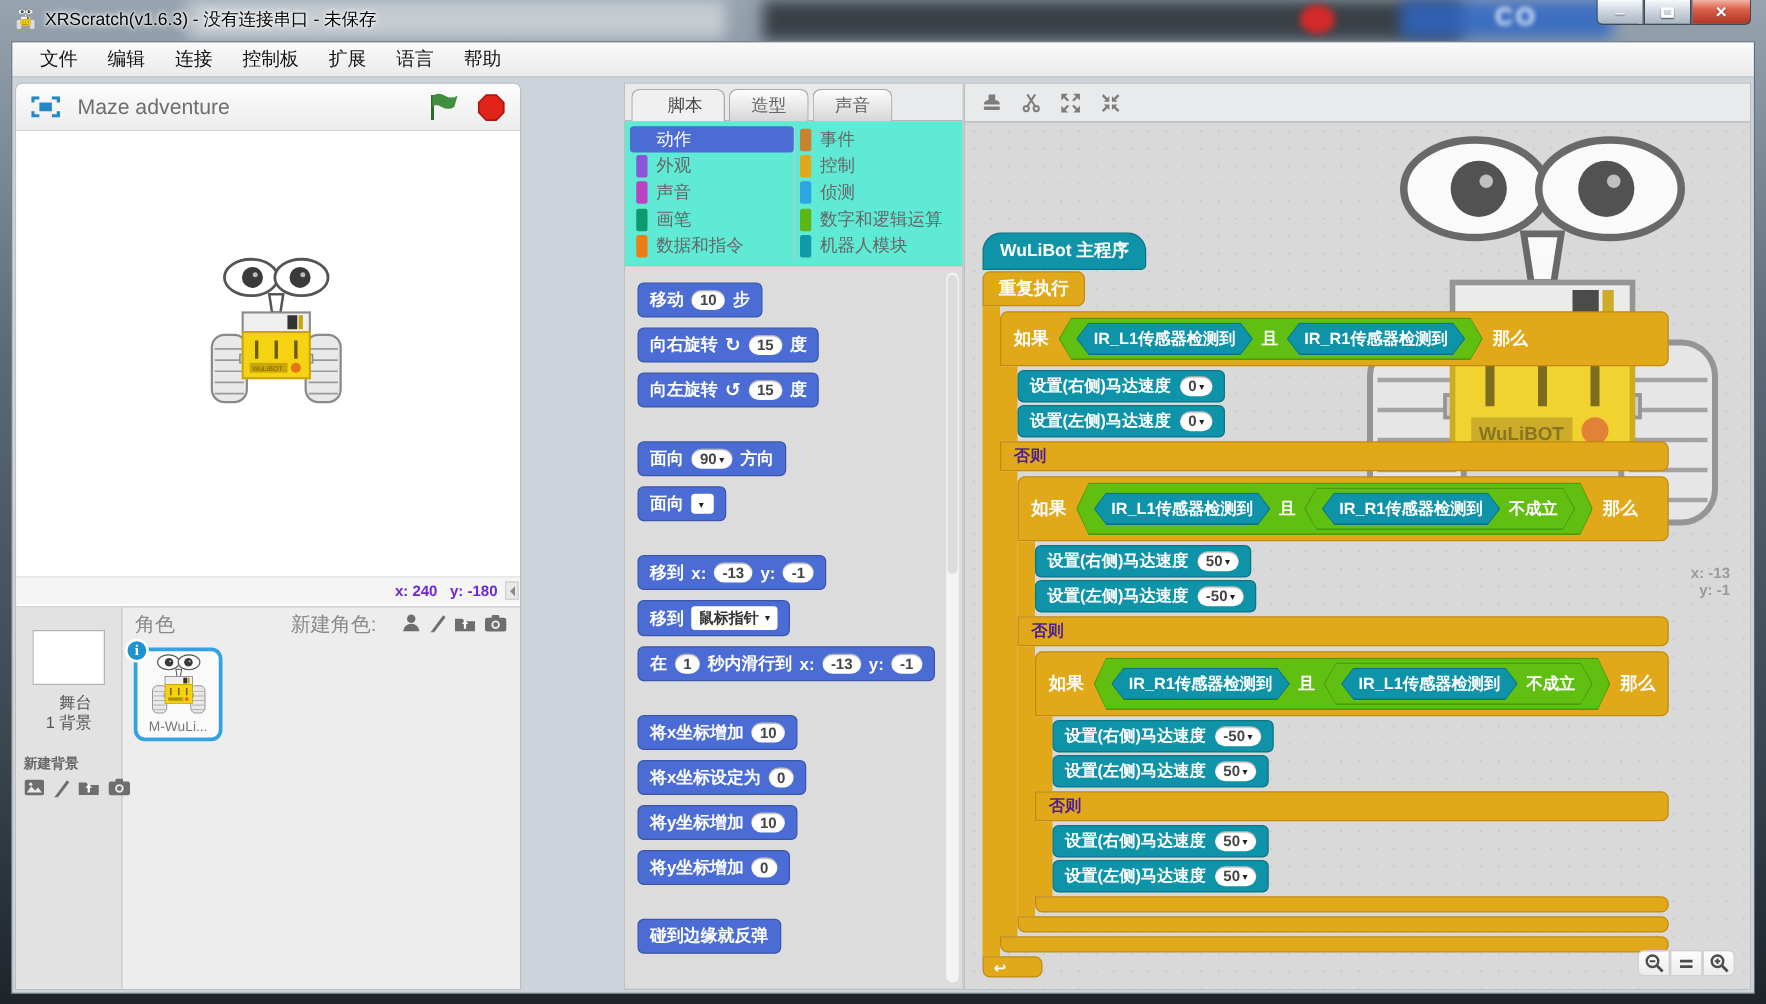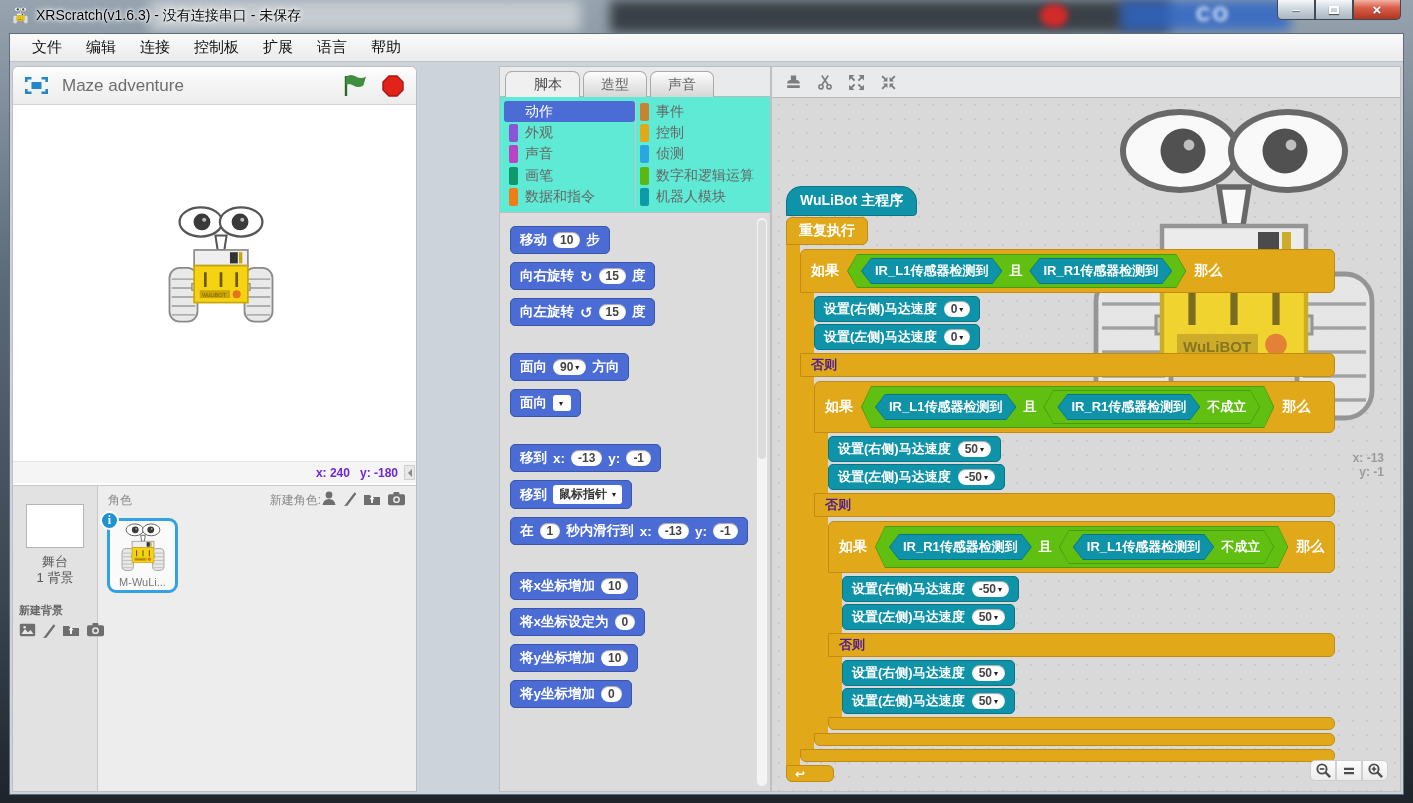--- a/index.html
+++ b/index.html
@@ -45,26 +45,26 @@
     padding-right:18px; color:#6d28d9; font-size:12px; font-weight:bold; position:relative;padding-left:23px; }
   .collapse { position:absolute; right:1px; top:3px; width:11px; height:15px;
     background:#e8e8e8; border:1px solid #cfcfcf; display:flex; align-items:center; justify-content:center; }
   .collapse::after { content:""; border:4px solid transparent; border-right-color:#8a8a8a; margin-right:3px; }
   .sprite-panel { position:absolute; left:0; right:0; bottom:0; top:418px;
     background:#ededed; border-top:1px solid #c9c9c9; display:flex; }
   .sp-left { width:85px; background:#e2e2e2; border-right:1px solid #c9c9c9;
     padding:6px; display:flex; flex-direction:column; align-items:center;
     font-size:13px; color:#555; }
   .stage-thumb { width:58px; height:44px; background:#fff; border:1px solid #b5b5b5; margin-top:12px; }
-  .thumb-label { margin-top:6px; line-height:1.25; text-align:center; }
+  .thumb-label { margin-top:6px; line-height:1.25; text-align:right; }
   .newbk { align-self:flex-start; margin-top:16px; font-size:11px; font-weight:bold; color:#666; }
   .mini-icons { align-self:flex-start; display:flex; gap:6px; margin-top:4px; }
   .sp-right { flex:1; position:relative; }
   .sp-hdr { height:28px; display:flex; align-items:center; padding:0 10px;
-    color:#8a8a8a; font-size:12px; gap:0; }
+    color:#8a8a8a; font-size:16px; gap:20px; }
   .sp-hdr .spacer { flex:1; }
   .sprite-tile { position:absolute; left:9px; top:32px; width:71px; height:75px;
     border:3px solid #33a1e2; border-radius:9px; background:#fafafa;
     display:flex; flex-direction:column; align-items:center; justify-content:flex-end; }
   .sprite-tile .rb { width:46px; height:52px; margin-bottom:1px; }
   .sprite-name { font-size:11px; color:#777; padding-bottom:2px; }
   .ibadge { position:absolute; left:-10px; top:-10px; width:19px; height:19px;
     border-radius:50%; background:#1d93d2; border:2px solid #fff; color:#fff;
     font-size:12px; font-weight:bold; font-family:"Liberation Serif",serif;
     display:flex; align-items:center; justify-content:center; }
@@ -486,20 +486,23 @@
                 <span class="bt">将x坐标设定为</span>
                 <span class="ov">0</span>
               </div></div>
             <div class="prow"><div class="pb">
                 <span class="bt">将y坐标增加</span>
                 <span class="ov">10</span>
               </div></div>
             <div class="prow"><div class="pb">
                 <span class="bt">将y坐标增加</span>
                 <span class="ov">0</span>
+              </div></div>
+            <div class="prow gap"><div class="pb">
+                <span class="bt">碰到边缘就反弹</span>
               </div></div>
           </div>
         <div class="pscroll">
             <div class="pthumb"></div>
           </div>
       </div>
 
       <div class="script-panel">
         <div class="stoolbar" id="stoolbar">
             <span class="hicon">

